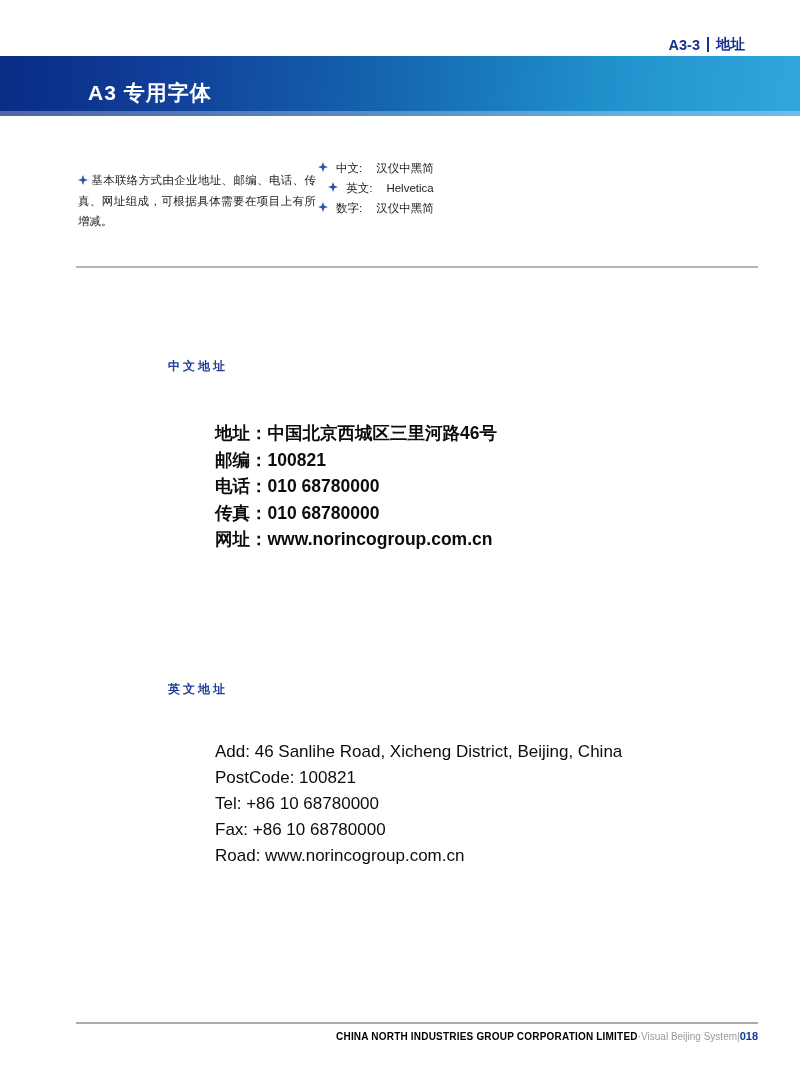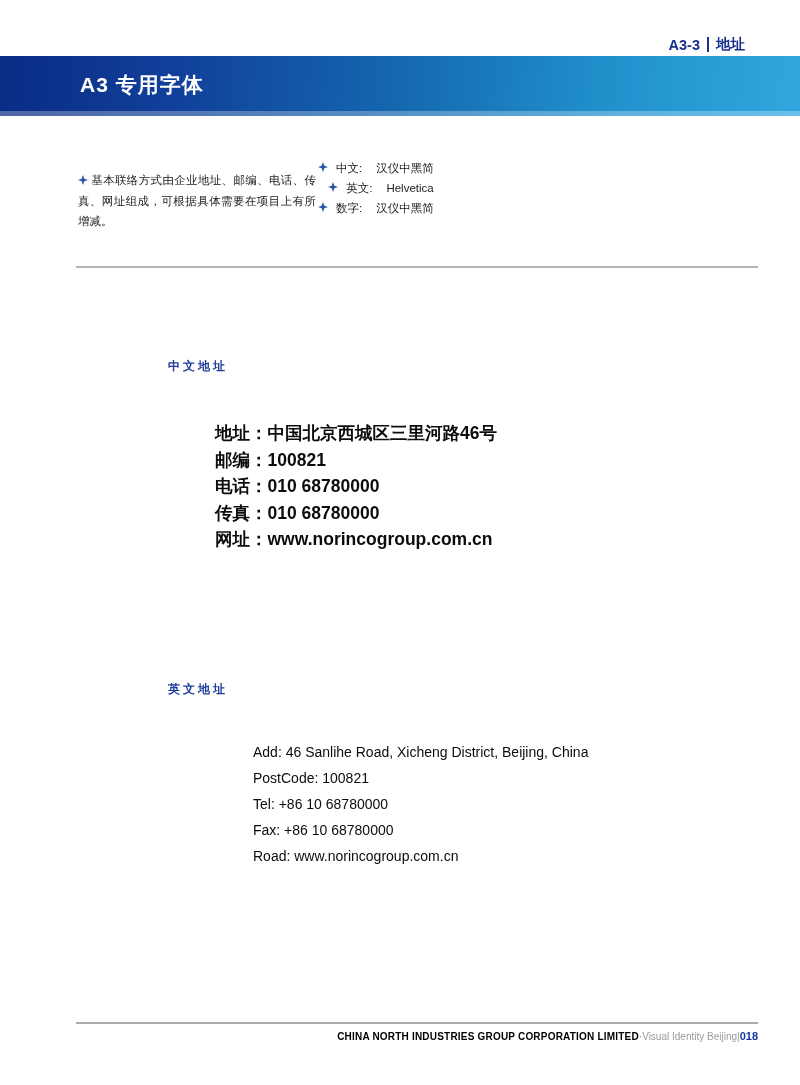--- a/index.html
+++ b/index.html
@@ -22,21 +22,21 @@
   
   .title-bar {
     position: absolute; top: 56px; left: 0; width: 800px; height: 60px;
     background: linear-gradient(94deg, #0a2c85 0%, #11409a 22%, #1465ae 48%, #2090cb 75%, #30a7de 100%);
   }
   .title-bar::after {
     content: ""; position: absolute; left: 0; bottom: 0; width: 100%; height: 5px;
     background: rgba(255,255,255,0.28);
   }
   .title-bar h1 {
-    margin: 0; padding: 0 0 0 80px; line-height: 57px;
+    margin: 8px; padding: 0 0 0 80px; line-height: 57px;
     color: #ffffff; font-size: 21px; font-weight: bold; letter-spacing: 1px;
   }
 
   
   .intro {
     position: absolute; left: 78px; top: 158px; width: 238px;
     font-size: 11.5px; line-height: 20px; color: #222; text-align: justify;
   }
   .cross { display: inline-block; vertical-align: -1px; margin-right: 3px; }
   .specs { position: absolute; left: 318px; top: 158px; }
@@ -53,21 +53,21 @@
     position: absolute; left: 168px;
     color: #1f3d99; font-size: 12px; font-weight: bold; letter-spacing: 3px;
   }
   .section-label.cn { top: 358px; }
   .section-label.en { top: 681px; }
 
   
   .addr { position: absolute; left: 215px; color: #0c0c0c; }
   .addr div { white-space: nowrap; }
   .addr-cn { top: 420px; font-size: 17.5px; font-weight: bold; line-height: 26.5px; }
-  .addr-en { top: 739px; font-size: 14px; font-weight: normal; line-height: 26px; margin-left: 38px; }
+  .addr-en { top: 739px; font-size: 17px; font-weight: normal; line-height: 26px; }
 
   
   .footer-line { position: absolute; top: 1022px; left: 76px; width: 682px; height: 2px; background: #ababab; }
   .footer {
     position: absolute; top: 1030px; right: 42px;
     display: flex; align-items: flex-end; gap: 0; font-size: 10px; white-space: nowrap;
   }
   .footer .company { font-weight: bold; color: #000; letter-spacing: 0.2px; }
   .footer .sep  { color: #8a8a8a; }
   .footer .sys  { color: #9a9a9a; }
@@ -134,18 +134,18 @@
     <div>PostCode: 100821</div>
     <div>Tel: +86 10 68780000</div>
     <div>Fax: +86 10 68780000</div>
     <div>Road: www.norincogroup.com.cn</div>
   </div>
 
   <div class="footer-line"></div>
   <div class="footer">
     <span class="company">CHINA NORTH INDUSTRIES GROUP CORPORATION LIMITED</span>
     <span class="sep">·</span>
-    <span class="sys">Visual Identity Beijing</span>
+    <span class="sys">Visual Beijing System</span>
     <span class="bar">|</span>
     <span class="pagenum">018</span>
   </div>
 
 </div>
 
 </body></html>

